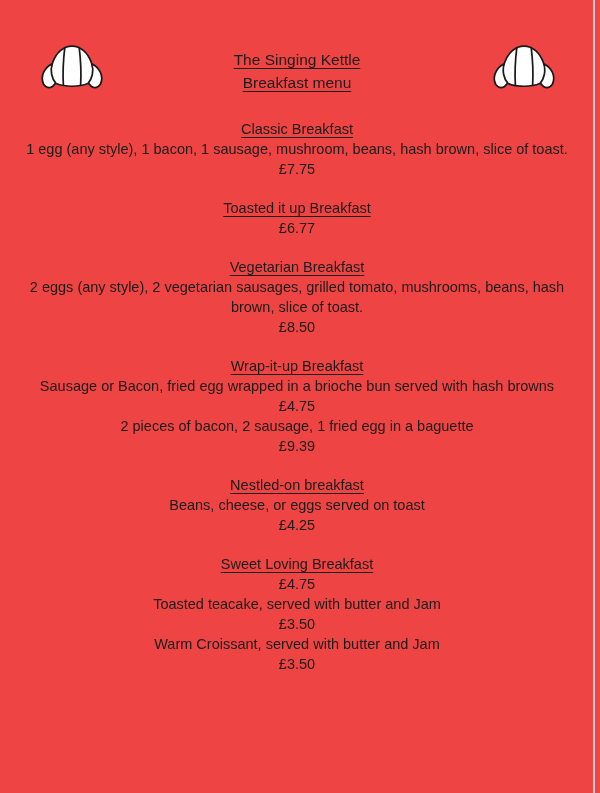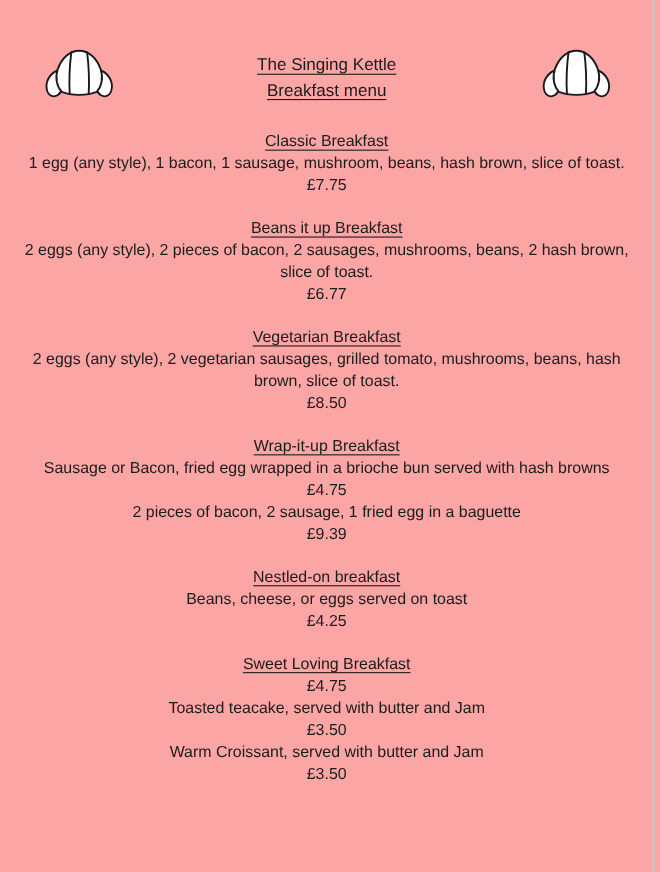--- a/index.html
+++ b/index.html
@@ -1,20 +1,20 @@
 <!DOCTYPE html>
 <html><head>
 <meta charset="utf-8">
 <style>
   html, body { margin: 0; padding: 0; background: #ffffff; }
   .page {
     position: relative;
     width: 600px;
     height: 793px;
-    background: #fca5a5;
+    background: #ef4444;
     font-family: "Liberation Sans", sans-serif;
     color: #1c1c1c;
     overflow: hidden;
   }
   .right-edge {
     position: absolute;
     top: 0;
     bottom: 0;
     right: 5px;
     width: 2px;
@@ -101,22 +101,21 @@
 
     <main class="menu-body">
 
       <div class="section">
         <div class="section-heading">Classic Breakfast</div>
         <div class="item-desc">1 egg (any style), 1 bacon, 1 sausage, mushroom, beans, hash brown, slice of toast.</div>
         <div class="item-price">£7.75</div>
       </div>
 
       <div class="section">
-        <div class="section-heading">Beans it up Breakfast</div>
-        <div class="item-desc">2 eggs (any style), 2 pieces of bacon, 2 sausages, mushrooms, beans, 2 hash brown, slice of toast.</div>
+        <div class="section-heading">Toasted it up Breakfast</div>
         <div class="item-price">£6.77</div>
       </div>
 
       <div class="section">
         <div class="section-heading">Vegetarian Breakfast</div>
         <div class="item-desc">2 eggs (any style), 2 vegetarian sausages, grilled tomato, mushrooms, beans, hash brown, slice of toast.</div>
         <div class="item-price">£8.50</div>
       </div>
 
       <div class="section">

